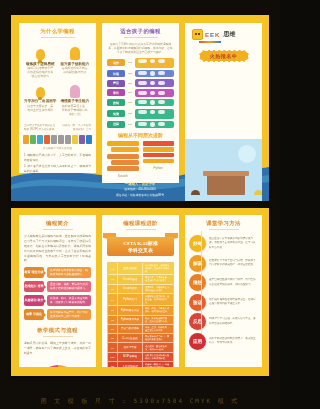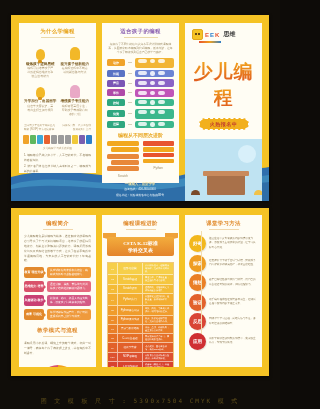--- a/index.html
+++ b/index.html
@@ -359,23 +359,20 @@
         <span class="logo-face"></span>
         <span class="eek">
           <b>E</b>
           <b>E</b>
           <b>K</b>
         </span>
         <span class="brandcn">思维</span>
       </div>
       <div class="underbar"></div>
 
-      <div class="cover-title">
-        <span>少儿编程</span>
-      </div>
       <div class="badge">火热报名中</div>
 
       <div class="scene">
         <span class="sun"></span>
         <span class="pupil" style="left:6px;">
           <span class="head"><span class="hair" style="background:#7a4a2a"></span></span>
           <span class="body" style="background:#4fa3d8"></span>
         </span>
         <span class="pupil" style="left:30px; bottom:22px;">
           <span class="head"><span class="hair" style="background:#e8a63a"></span></span>

